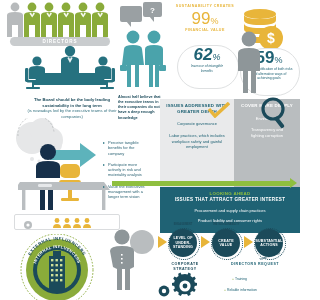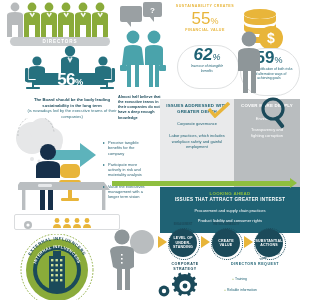--- a/index.html
+++ b/index.html
@@ -150,25 +150,20 @@
         <circle cx="83" cy="17" r="4.6"></circle>
         <path d="M75 25 q0-3 8-3 q8 0 8 3 v10 h-16z"></path>
         <rect x="91.6" y="24" width="3.4" height="14" rx="1.4"></rect>
         <rect x="79" y="36" width="14" height="2.6" rx="1.2"></rect>
         <rect x="86" y="38" width="2" height="6"></rect>
         <rect x="80" y="43" width="14" height="2" rx=".8"></rect>
 
         <path d="M20 29 h60 l8 12 h-76z"></path>
       </g>
     </svg>
-    <div class="abs ctr" style="left:0;top:26px;width:100px;">
-      <span class="pct-big" style="font-size:17px;">
-        <span>56</span><span class="sm">%</span>
-      </span>
-    </div>
   </div>
 
   <div class="caption" style="left:26px;top:97px;width:92px;">
     <div>The Board should be the body leading sustainability in the long term</div>
     <div class="light">(is nowadays led by the executive teams of their companies)</div>
   </div>
 
   <div class="bubble" style="left:120px;top:6px;width:22px;height:16px;"></div>
   <div class="bubble" style="left:143px;top:2px;width:19px;height:15px;">
      <span class="q" style="font-size:8px;">?</span>
@@ -190,21 +185,21 @@
     </svg>
   </div>
 
   <div class="caption" style="left:118px;top:95px;width:48px;text-align:left;font-size:3.8px;">
     <span>Almost half believe that the executive teams in their companies do not have a deep enough knowledge</span>
   </div>
 
   <div class="abs ctr" style="left:173px;top:4px;width:64px;">
     <div class="tinycaps gold">SUSTAINABILITY CREATES</div>
     <div class="gold" style="font-size:17px;line-height:1;margin:1px 0 1px 0;">
-      <span>55</span><span style="font-size:9px">%</span>
+      <span>99</span><span style="font-size:9px">%</span>
     </div>
     <div class="tinycaps gold">FINANCIAL VALUE</div>
   </div>
 
   <div class="abs" style="left:240px;top:8px;">
     <svg width="46" height="44" viewBox="0 0 46 44">
       <g fill="#e8b53a">
         <ellipse cx="20" cy="6" rx="16" ry="5"></ellipse>
         <path d="M4 6 v6 q0 5 16 5 q16 0 16-5 v-6 q0 5-16 5 q-16 0-16-5z"></path>
         <path d="M4 15 v6 q0 5 16 5 q16 0 16-5 v-6 q0 5-16 5 q-16 0-16-5z"></path>

